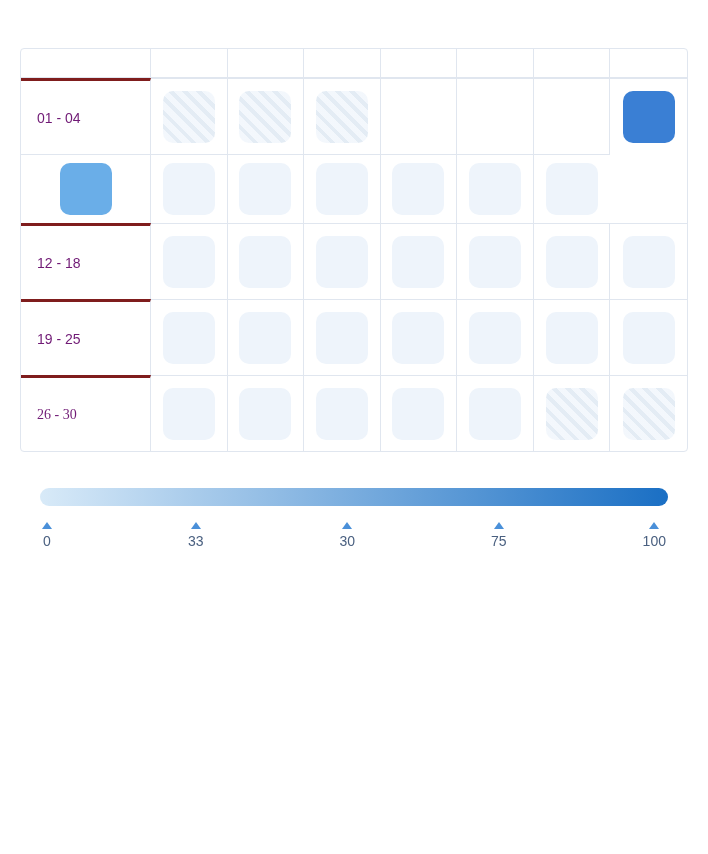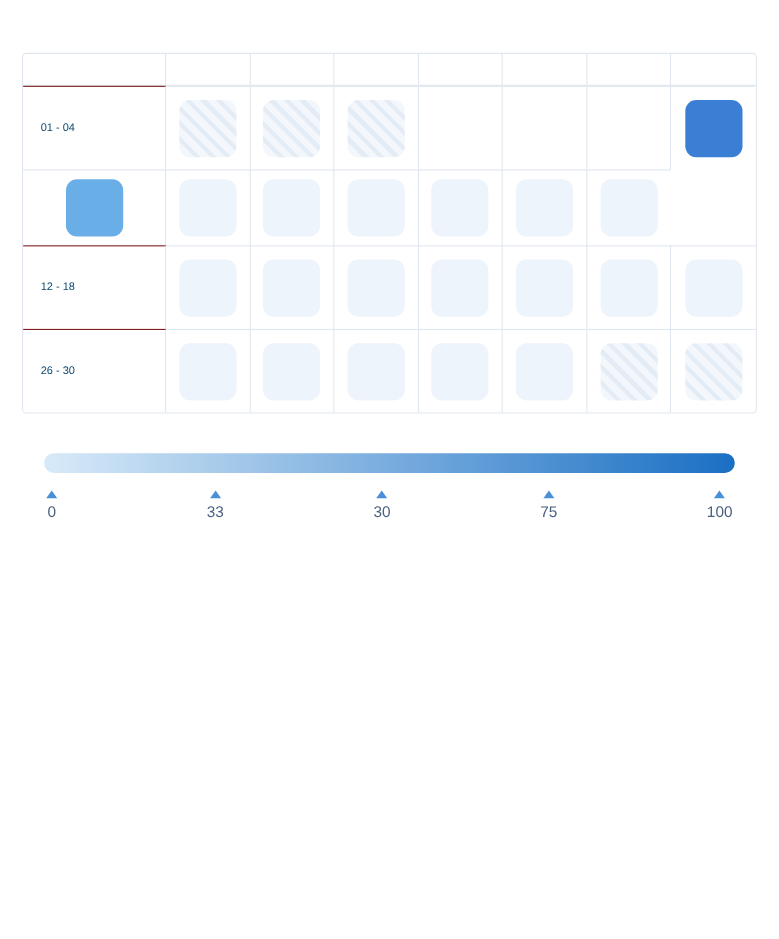--- a/index.html
+++ b/index.html
@@ -71,25 +71,25 @@
       font-size: 13px;
       font-weight: 800;
       color: #1a1a2e;
       border-right: 1px solid #e0e6ef;
     }
     .week-label {
       display: flex;
       align-items: center;
       justify-content: flex-start;
       padding-left: 16px;
-      font-size: 10px;
+      font-size: 14px;
       font-weight: 500;
-      color: #0c4a6e;
+      color: #701a75;
       border-right: 1px solid #e0e6ef;
-      border-top: 1px solid #7f1d1d;
+      border-top: 3px solid #7f1d1d;
       min-height: 76px;
     }
     .day-cell {
       border-right: 1px solid #e0e6ef;
       border-top: 1px solid #e0e6ef;
       padding: 8px;
       display: flex;
       align-items: center;
       justify-content: center;
     }
@@ -253,20 +253,44 @@
             <div class="day-box cell-light"></div>
           </div>
           <div class="day-cell">
             <div class="day-box cell-light"></div>
           </div>
           <div class="day-cell">
             <div class="day-box cell-light"></div>
           </div>
         </div>
         <div style="display: grid; grid-template-columns: 130px repeat(7, 1fr);">
+          <div class="week-label">19 - 25</div>
+          <div class="day-cell">
+            <div class="day-box cell-light"></div>
+          </div>
+          <div class="day-cell">
+            <div class="day-box cell-light"></div>
+          </div>
+          <div class="day-cell">
+            <div class="day-box cell-light"></div>
+          </div>
+          <div class="day-cell">
+            <div class="day-box cell-light"></div>
+          </div>
+          <div class="day-cell">
+            <div class="day-box cell-light"></div>
+          </div>
+          <div class="day-cell">
+            <div class="day-box cell-light"></div>
+          </div>
+          <div class="day-cell">
+            <div class="day-box cell-light"></div>
+          </div>
+        </div>
+        <div style="display: grid; grid-template-columns: 130px repeat(7, 1fr); font-family: Liberation Serif, serif;">
           <div class="week-label">26 - 30</div>
           <div class="day-cell">
             <div class="day-box cell-light"></div>
           </div>
           <div class="day-cell">
             <div class="day-box cell-light"></div>
           </div>
           <div class="day-cell">
             <div class="day-box cell-light"></div>
           </div>

